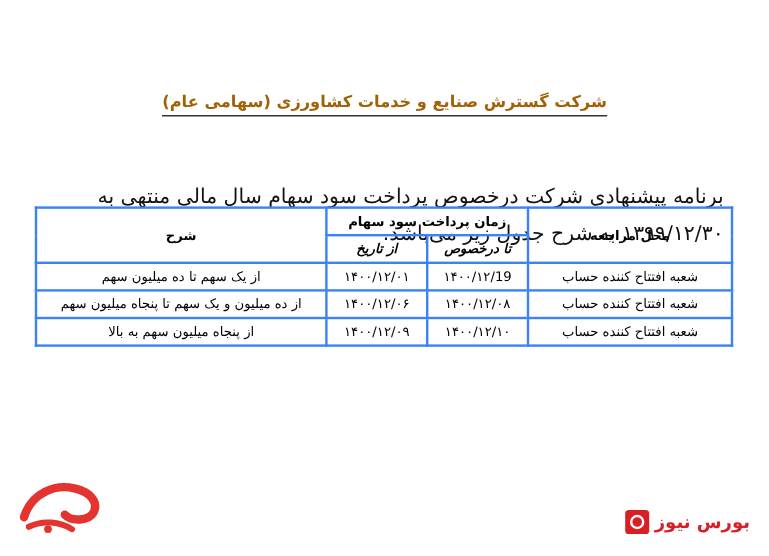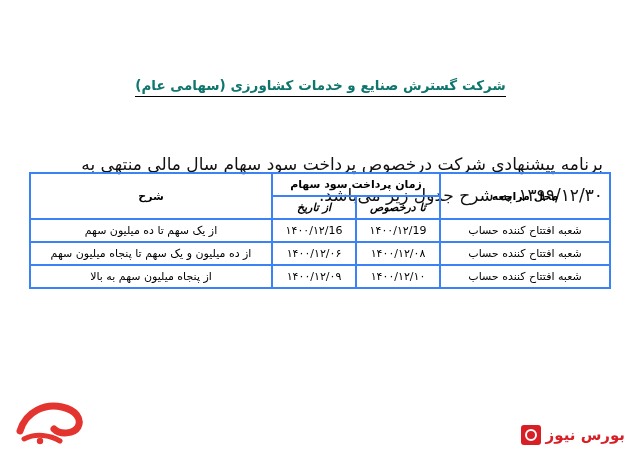--- a/index.html
+++ b/index.html
@@ -21,21 +21,21 @@
     background: #fff;
   }
   .doc-title {
     position: absolute;
     top: 68px;
     left: 0;
     right: 0;
     text-align: center;
     font-size: 13.5px;
     font-weight: bold;
-    color: #0f766e;
+    color: #a16207;
     direction: rtl;
   }
   .doc-title span {
     border-bottom: 1.5px solid #000;
     padding-bottom: 3px;
     display: inline-block;
   }
   .intro {
     position: absolute;
     top: 132px;
@@ -155,21 +155,21 @@
       </tr>
       <tr>
         <th class="col-date">تا درخصوص</th>
         <th class="col-date">از تاریخ</th>
       </tr>
     </thead>
     <tbody>
       <tr>
         <td class="cell-mahal">شعبه افتتاح کننده حساب</td>
         <td class="cell-date">۱۴۰۰/۱۲/19</td>
-        <td class="cell-date">۱۴۰۰/۱۲/16</td>
+        <td class="cell-date">۱۴۰۰/۱۲/۰۱</td>
         <td class="cell-sharh">از یک سهم تا ده میلیون سهم</td>
       </tr>
       <tr>
         <td class="cell-mahal">شعبه افتتاح کننده حساب</td>
         <td class="cell-date">۱۴۰۰/۱۲/۰۸</td>
         <td class="cell-date">۱۴۰۰/۱۲/۰۶</td>
         <td class="cell-sharh">از ده میلیون و یک سهم تا پنجاه میلیون سهم</td>
       </tr>
       <tr>
         <td class="cell-mahal">شعبه افتتاح کننده حساب</td>

